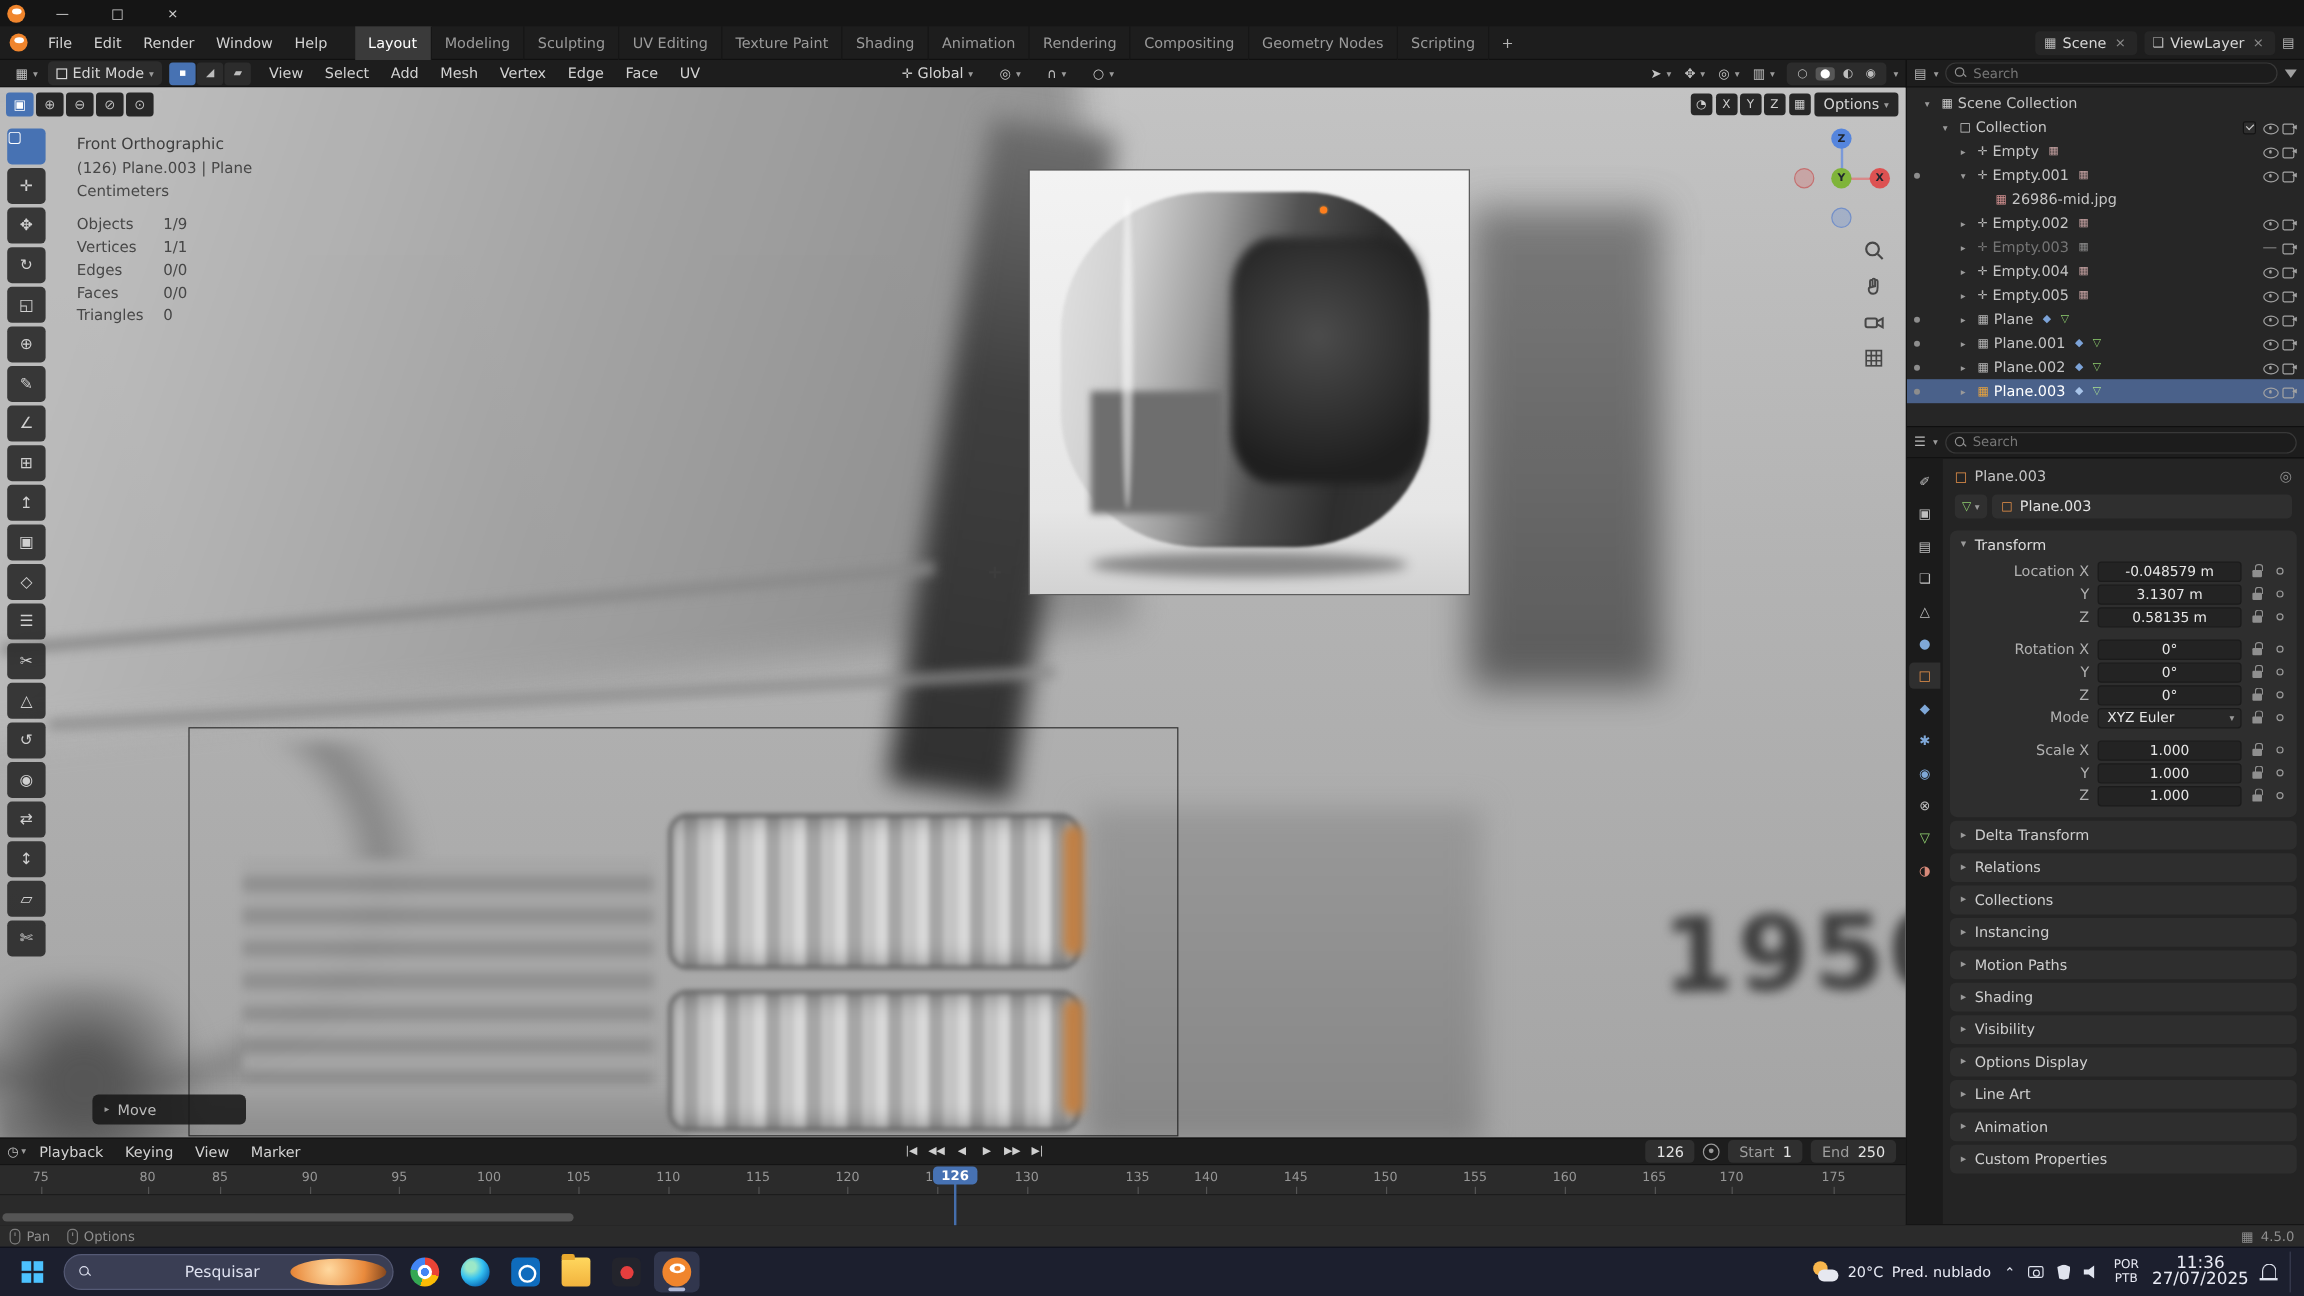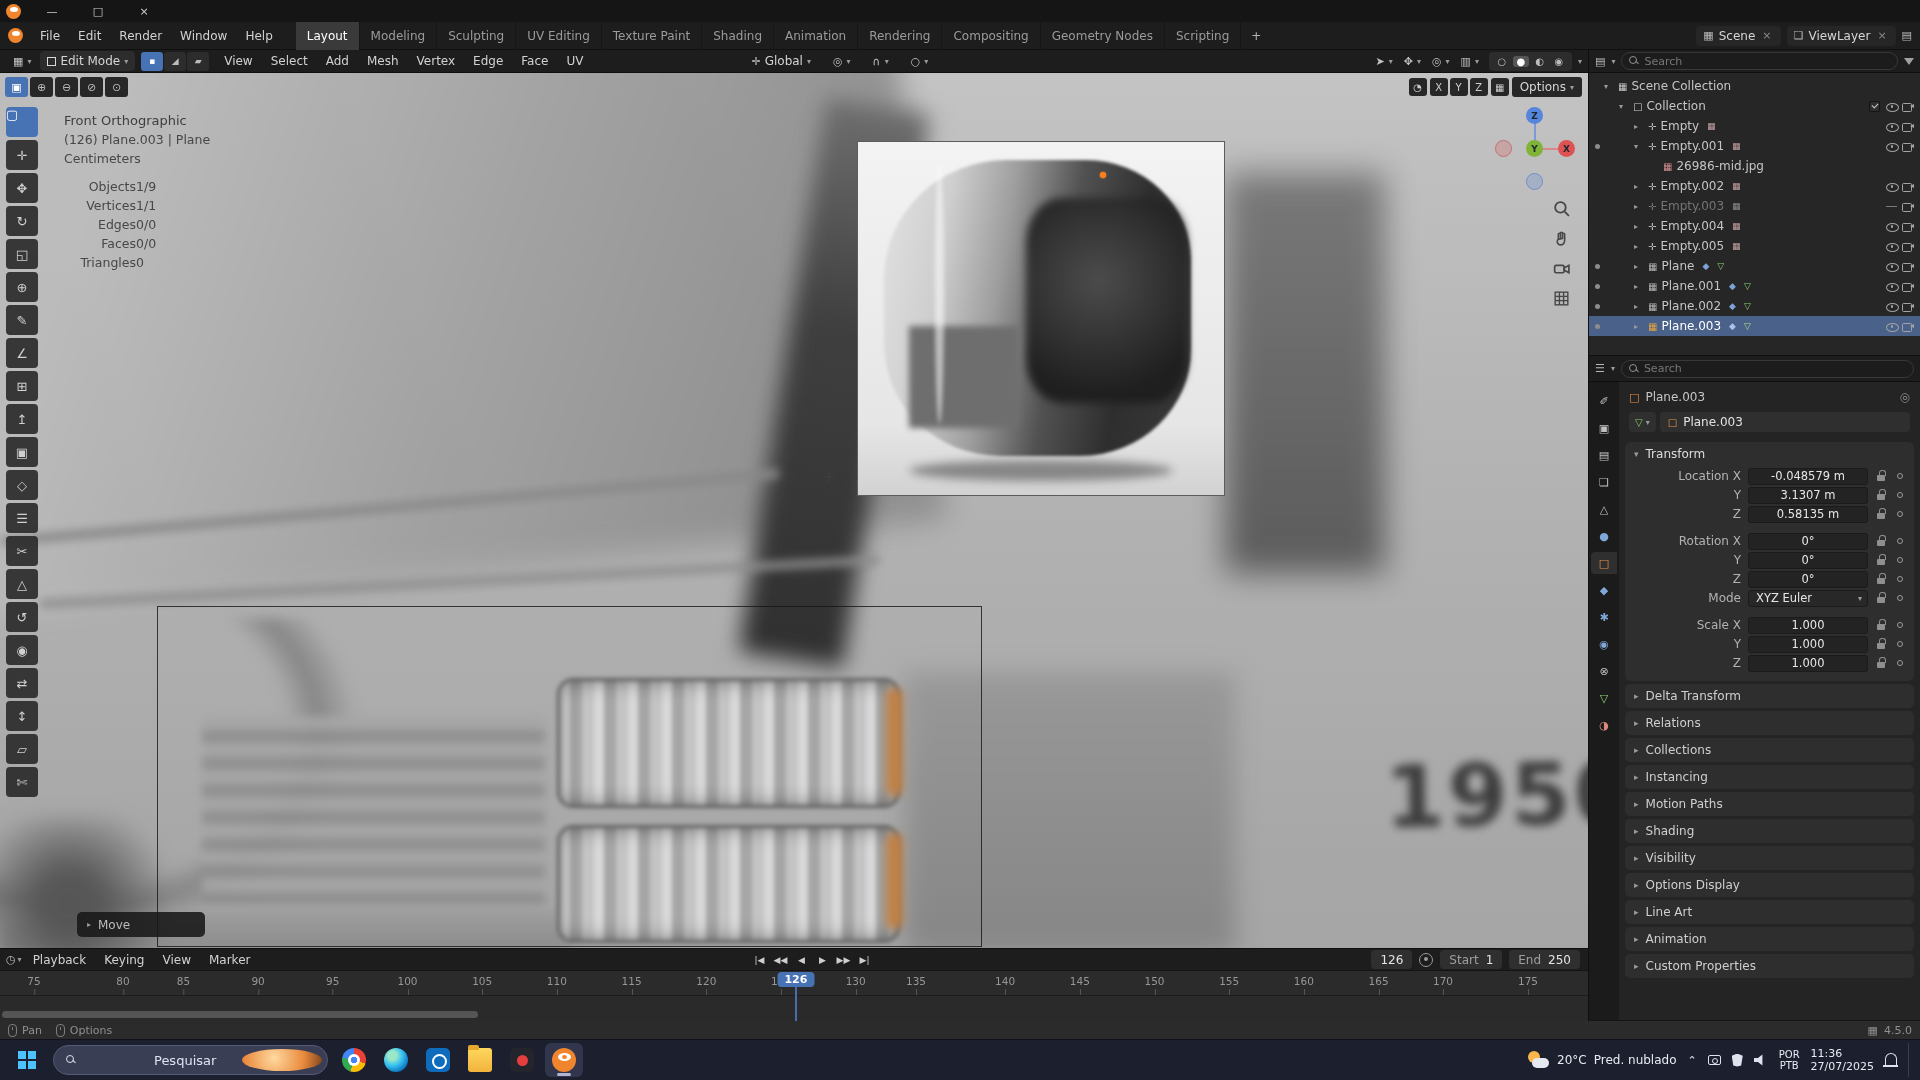--- a/index.html
+++ b/index.html
@@ -89,21 +89,21 @@
   .ts-btn { width:23px; height:20px; background:rgba(26,26,26,.92); border-radius:3px; display:flex; align-items:center; justify-content:center; font-size:11px; color:#bdbdbd; }
   .ts-btn.active { background:#4772b3; color:#fff; }
   #ts-right { position:absolute; right:6px; top:4px; display:flex; gap:3px; align-items:center; }
   .axis-btn { width:18px; height:18px; background:rgba(26,26,26,.92); border-radius:3px; display:flex; align-items:center; justify-content:center; font-size:10px; color:#cfcfcf; }
   #options-btn { display:flex; align-items:center; gap:4px; height:20px; background:rgba(26,26,26,.92); border-radius:3px; padding:0 8px; color:#d6d6d6; }
 
   
   #vp-overlay { position:absolute; left:64px; top:38px; color:#474747; line-height:19px; font-size:12.5px; }
   #vp-overlay .l1 { font-size:13px; color:#3e3e3e; }
   .stat-row { display:flex; }
-  .stat-row .sl { width:72px;text-align:right; }
+  .stat-row .sl { width:72px; }
 
   
   #gizmo { position:absolute; left:1494px; top:30px; width:84px; height:92px; }
   .gz { position:absolute; width:17px; height:17px; border-radius:50%; display:flex; align-items:center; justify-content:center; font-size:9px; font-weight:bold; color:#20262e; }
   .gz-z { left:32px; top:4px; background:#5585dd; }
   .gz-y { left:32px; top:37px; background:#7fb439; }
   .gz-x { left:64px; top:37px; background:#dd5252; }
   .gz-hollow-x { left:1px; top:37px; background:rgba(221,82,82,.25); border:1.5px solid #c47070; }
   .gz-hollow-z { left:32px; top:70px; background:rgba(85,133,221,.25); border:1.5px solid #7490c8; }
   .gzline-v { position:absolute; left:39.5px; top:20px; width:2px; height:18px; background:#7b99d8; }
@@ -230,21 +230,21 @@
   .weather { display:flex; align-items:center; gap:7px; font-size:12px; }
   .w-ico { width:24px; height:20px; position:relative; }
   .w-ico::before { content:''; position:absolute; left:2px; top:1px; width:12px; height:12px; border-radius:50%; background:#f8b64c; }
   .w-ico::after { content:''; position:absolute; left:6px; top:8px; width:17px; height:10px; border-radius:6px; background:#e6e8f0; }
   .tray-ico { font-size:11px; color:#dfe3ee; }
   .shield { width:11px; height:13px; background:#dfe3ee; clip-path:polygon(50% 0,100% 18%,86% 92%,50% 100%,14% 92%,0 18%); }
   .speaker { width:14px; height:12px; background:#dfe3ee; clip-path:polygon(0 33%,30% 33%,62% 5%,62% 95%,30% 67%,0 67%); }
   .cam-tray { width:13px; height:10px; border:1.4px solid #dfe3ee; border-radius:2px; position:relative; }
   .cam-tray::after { content:''; position:absolute; left:3px; top:1.5px; width:4px; height:4px; border:1.2px solid #dfe3ee; border-radius:50%; }
   .lang { text-align:center; font-size:10px; line-height:11px; }
-  .clock { text-align:left; font-size:11px; line-height:13px; }
+  .clock { text-align:center; font-size:14px; line-height:13px; }
   .bell { width:12px; height:12px; border:1.4px solid #dfe3ee; border-bottom:none; border-radius:6px 6px 0 0; position:relative; margin-top:-3px; }
   .bell::after { content:''; position:absolute; left:-3px; bottom:-2px; width:15px; height:2px; background:#dfe3ee; }
   .desktop-sliver { width:4px; height:34px; border-left:1px solid #3a3e52; }
 </style>
 </head>
 <body>
 
 <div id="app">
 
   <div id="titlebar">
@@ -647,21 +647,21 @@
             <span class="tl-tick" style="left: 183.4px;">85</span>
             <span class="tl-tick" style="left: 258.1px;">90</span>
             <span class="tl-tick" style="left: 332.8px;">95</span>
             <span class="tl-tick" style="left: 407.5px;">100</span>
             <span class="tl-tick" style="left: 482.2px;">105</span>
             <span class="tl-tick" style="left: 556.9px;">110</span>
             <span class="tl-tick" style="left: 631.6px;">115</span>
             <span class="tl-tick" style="left: 706.3px;">120</span>
             <span class="tl-tick" style="left: 781px;">125</span>
             <span class="tl-tick" style="left: 855.7px;">130</span>
-            <span class="tl-tick" style="left: 916px;">135</span>
+            <span class="tl-tick" style="left: 948px;">135</span>
             <span class="tl-tick" style="left: 1005.1px;">140</span>
             <span class="tl-tick" style="left: 1079.8px;">145</span>
             <span class="tl-tick" style="left: 1154.5px;">150</span>
             <span class="tl-tick" style="left: 1229.2px;">155</span>
             <span class="tl-tick" style="left: 1303.9px;">160</span>
             <span class="tl-tick" style="left: 1378.6px;">165</span>
             <span class="tl-tick" style="left: 1443px;">170</span>
             <span class="tl-tick" style="left: 1528px;">175</span>
           </div>
         <div id="tl-track">

